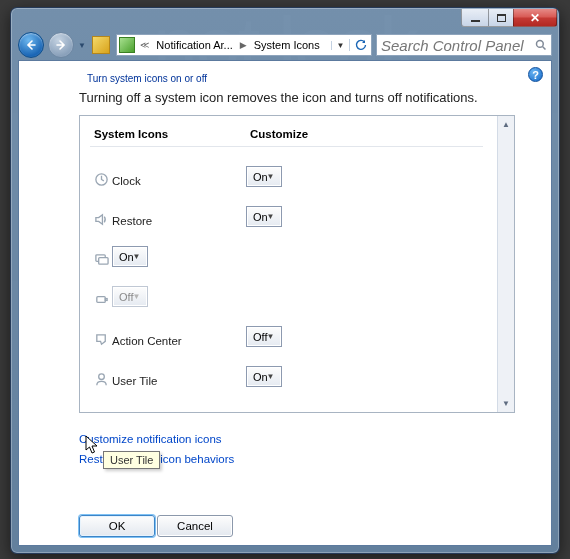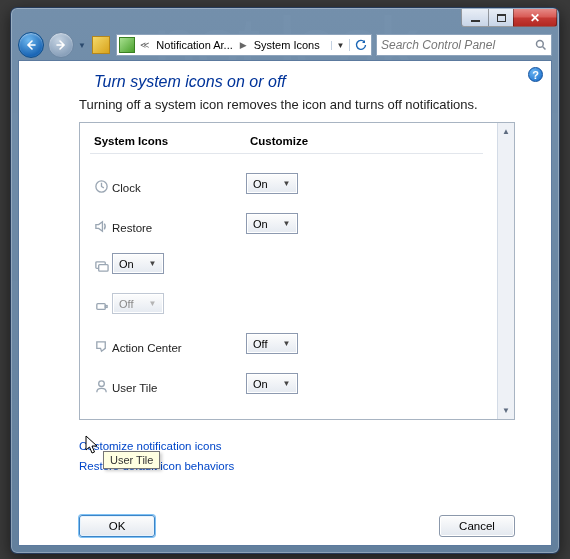--- a/index.html
+++ b/index.html
@@ -85,41 +85,41 @@
     width:18px;height:18px;margin:0 2px;
     background:linear-gradient(135deg,#f5d969,#d8a31c);
     border:1px solid #b5861a;
   }
   .addr-seg { padding: 0 4px; display:flex;align-items:center; height:100%;}
   .addr-sep { color:#666; font-size:9px; padding:0 3px;}
   .refresh-seg { width:22px; border-left:1px solid #c3d1e2; display:flex;align-items:center;justify-content:center;color:#1b66b5;}
   .dd-seg { width:18px; border-left:1px solid #c3d1e2; display:flex;align-items:center;justify-content:center;color:#333;font-size:8px;}
   .searchbox {
     width:176px;height:22px;background:#fff;border:1px solid #8ea4bc;
-    display:flex;align-items:center;padding:0 4px;color:#777;font-style:italic;font-size:12px;
+    display:flex;align-items:center;padding:0 4px;color:#777;font-style:italic;font-size:15px;
     gap:4px;
   }
   .search-icon-svg { width:12px;height:12px; stroke:#808a98; stroke-width:2; fill:none;}
   .client {
     flex:1; margin: 0 7px 7px 7px;
     background:#fff;
     border:1px solid #5c7a9e;
     position:relative;
     display:flex;flex-direction:column;
     padding: 8px 36px 10px 60px;
   }
   .help-icon {
     position:absolute; top:6px; right:8px;
     width:15px;height:15px;border-radius:50%;
     background:radial-gradient(circle at 35% 30%, #69b3f2, #1569c7);
     color:#fff;font-size:11px;font-weight:bold;
     display:flex;align-items:center;justify-content:center;
     border:1px solid #0f4f9c;
   }
-  .heading { color:#003399; font-size:16px; margin: 4px 0 6px 15px; font-style: italic; }
+  .heading { color:#003399; font-size:10px; margin: 4px 0 6px 8px; }
   .subtext { color:#222; font-size:13px; margin-bottom:10px;}
   .list-frame {
     border:1px solid #a8b4c2;
     height: 298px;
     display:flex;
   }
   .list-body {
     flex:1; padding: 8px 0 0 10px; position:relative;
   }
   .scrollbar {
@@ -141,41 +141,41 @@
   .col-icon { width:156px; }
   .col-beh { flex:1; }
   .row {
     display:flex; align-items:flex-end; height:40px;
     margin-right:14px;
   }
   .row .ic { width:22px; display:flex;justify-content:center;color:#9aa6b3;}
   .row .ic svg { width:15px;height:15px; stroke:#9aa6b3; fill:none; stroke-width:1.4;}
   .row .lbl { width:134px; color:#222; font-size:11.5px;}
   .dropdown {
-    height:21px; width:52px;
+    height:21px; width:36px;
     border:1px solid #8d9ab0;
     background:linear-gradient(#fdfdfd,#e5eaf1);
     display:flex;align-items:center;
     font-size:11px;
     position:relative;
     padding-left:6px;
     color:#000;
     box-shadow: inset 0 0 0 1px #fff;
   }
   .dropdown.disabled { color:#8a8a8a; border-color:#c0c8d4;}
   .dropdown .ddarrow {
     position:absolute;right:3px;top:0;bottom:0;width:15px;
     display:flex;align-items:center;justify-content:center;
     font-size:8px;color:#444;
   }
   .dropdown.disabled .ddarrow { color:#b4b4b4;}
   .links { margin-top:12px; }
   .links div { color:#0046c9; font-size:11.5px; margin: 8px 0; cursor:pointer;}
   .footer {
-    display:flex; justify-content:space-between; gap:10px; margin-top:auto; padding-top:8px;
+    display:flex; justify-content:flex-start; gap:2px; margin-top:auto; padding-top:8px;
     position:relative; top:2px;
   }
   .btn {
     width:76px;height:22px;
     border:1px solid #8b98ab;
     background:linear-gradient(#fdfdfd,#e3e8ef);
     font-size:11.5px;
     display:flex;align-items:center;justify-content:center;
     border-radius:3px;
     box-shadow: inset 0 0 0 1px #fff;

